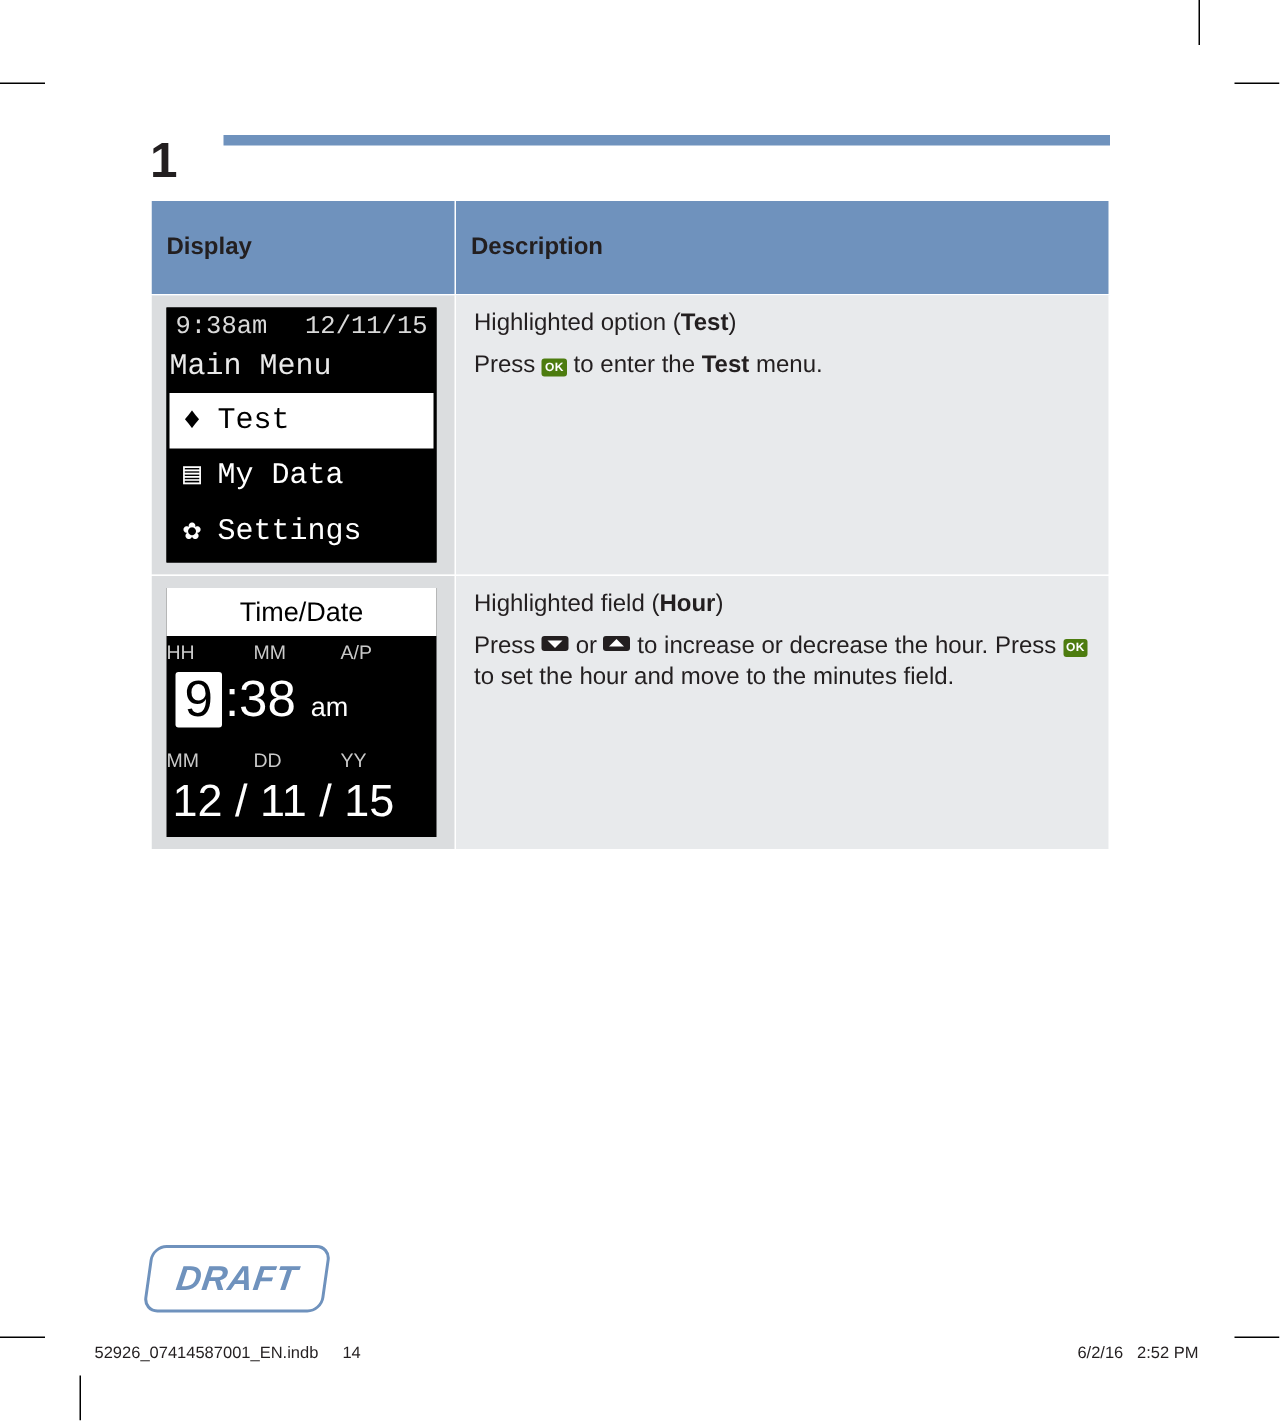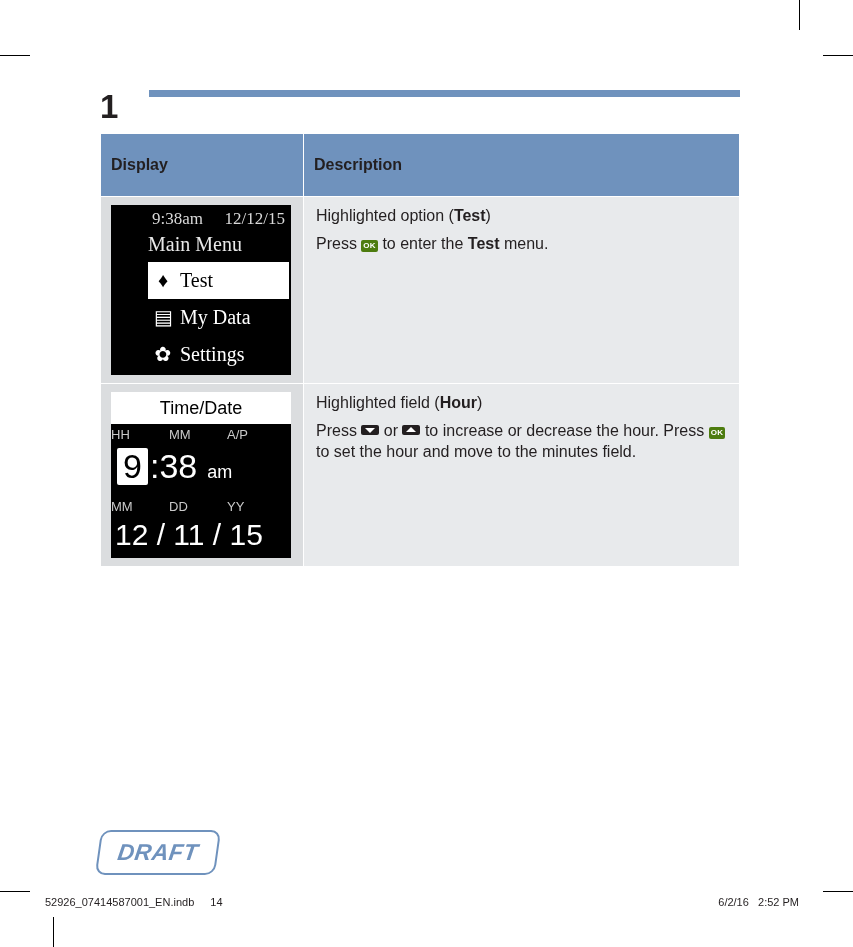--- a/index.html
+++ b/index.html
@@ -130,23 +130,22 @@
     border-right: 5px solid transparent;
   }
   .arrow-btn.down::after { top: 3px; border-top: 5px solid #fff; }
   .arrow-btn.up::after { bottom: 3px; border-bottom: 5px solid #fff; }
 
   
   .lcd {
     width: 180px;
     background: #000;
     color: #fff;
-    font-family: Liberation Serif, serif;
+    font-family: Liberation Mono, monospace;
     border: 2px solid #000;
-    padding-left: 35px;
   }
   .lcd .statusbar {
     display: flex;
     justify-content: space-between;
     font-size: 17px;
     padding: 1px 4px 0 4px;
     color: #d9d9d9;
   }
   .lcd .screen-title {
     text-align: left;
@@ -227,21 +226,21 @@
     font-size: 23px;
     font-weight: 700;
     font-style: italic;
     color: #6f92bd;
     letter-spacing: 0.5px;
   }
 
   
   .footer {
     position: absolute;
-    left: 45px;
+    left: 63px;
     right: 54px;
     bottom: 39px;
     display: flex;
     justify-content: space-between;
     font-size: 11px;
     color: #231f20;
   }
   .footer .left { display:flex; gap: 16px; }
 </style>
 </head>
@@ -270,21 +269,21 @@
         <th>Description</th>
       </tr>
     </thead>
     <tbody>
 
       <tr>
         <td class="display-cell">
           <div class="lcd">
             <div class="statusbar">
               <span>9:38am</span>
-              <span>12/12/15</span>
+              <span>12/11/15</span>
             </div>
             <div class="screen-title">Main Menu</div>
             <div class="menu-item active">
               <span class="mi-icon">♦</span>
               <span>Test</span>
             </div>
             <div class="menu-item">
               <span class="mi-icon">▤</span>
               <span>My Data</span>
             </div>

